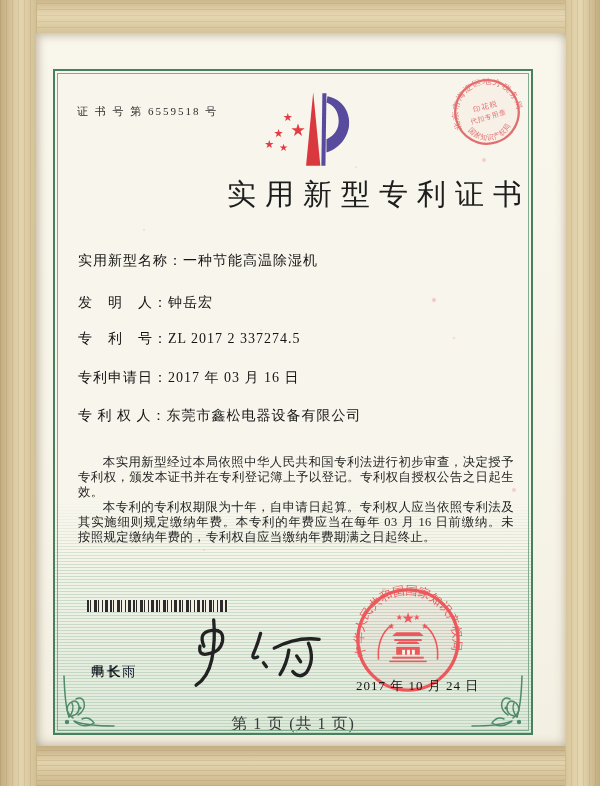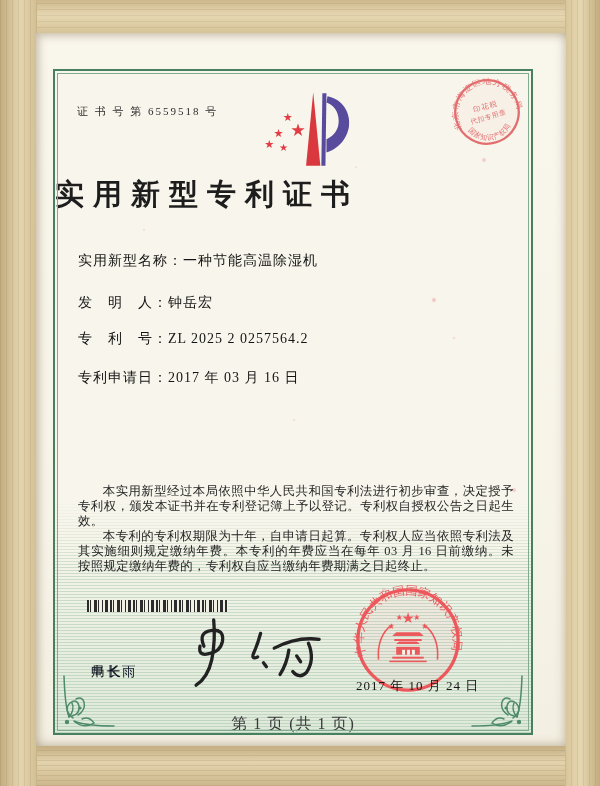--- a/index.html
+++ b/index.html
@@ -43,29 +43,29 @@
     background:linear-gradient(180deg,#f8f6ec 0%,rgba(248,246,236,0) 100%);}
   .speckles{position:absolute;left:0;top:0;width:2px;height:2px;border-radius:50%;background:rgba(0,0,0,0);
     box-shadow:378px 228px 1px 1px rgba(228,122,138,.40),398px 266px 1px rgba(228,122,138,.32),
       238px 348px 1px rgba(228,122,138,.28),428px 88px 1px 1px rgba(228,122,138,.33),
       148px 478px 1px rgba(228,122,138,.26),328px 518px 1px 1px rgba(228,122,138,.30),
       88px 158px 1px rgba(228,122,138,.25),458px 418px 1px 1px rgba(228,122,138,.33),
       300px 95px 1px rgba(228,122,138,.25),205px 258px 1px rgba(228,122,138,.22);}
   
   .cert-number{position:absolute;left:22px;top:33px;font-size:11px;letter-spacing:2px;color:#2c2c2c;}
   .logo{position:absolute;left:197px;top:14px;width:102px;height:92px;}
-  .title{position:absolute;left:0;top:104px;width:100%;text-align:left;
-    font-size:29px;letter-spacing:9px;color:#1d1d1d;font-weight:700;white-space:nowrap;}
+  .title{position:absolute;left:0;top:104px;width:100%;text-align:right;
+    font-size:29px;letter-spacing:9px;color:#1d1d1d;font-weight:400;white-space:nowrap;}
   
   .tax-stamp{position:absolute;left:395px;top:4px;width:74px;height:74px;opacity:.88;}
   
   .field{position:absolute;left:23px;font-size:14px;color:#141414;letter-spacing:1px;white-space:nowrap;}
   .f1{top:181px}.f2{top:223px}.f3{top:259px}.f4{top:298px}.f5{top:336px}.f6{top:374px}
   
-  .paras{position:absolute;left:23px;top:413px;width:436px;font-size:12.4px;line-height:15px;
+  .paras{position:absolute;left:23px;top:384px;width:436px;font-size:12.4px;line-height:15px;
     color:#1f1f1f;text-align:justify;letter-spacing:.4px;}
   .paras p{margin:0;text-indent:2em;}
   
   .barcode{position:absolute;left:32px;top:529px;width:141px;height:12px;
     background:repeating-linear-gradient(90deg,
       #2b2b2b 0 2px,#f2f0e4 2px 3px,#2b2b2b 3px 4px,#f2f0e4 4px 7px,
       #2b2b2b 7px 10px,#f2f0e4 10px 11px,#2b2b2b 11px 12px,#f2f0e4 12px 15px,
       #2b2b2b 15px 16px,#f2f0e4 16px 18px,#2b2b2b 18px 21px,#f2f0e4 21px 23px);}
   
   .officer-title{position:absolute;left:36px;top:592px;font-size:13.5px;color:#111;
@@ -130,22 +130,23 @@
           </text>
           <text x="35" y="32" font-size="7" text-anchor="middle" letter-spacing="1">印花税</text>
           <text x="35" y="42" font-size="6.5" text-anchor="middle" letter-spacing="0.5">代扣专用章</text>
         </g>
       </svg>
 
       <div class="title">实用新型专利证书</div>
 
       <div class="field f1"><span>实用新型名称：</span><span>一种节能高温除湿机</span></div>
       <div class="field f2"><span>发　明　人：</span><span>钟岳宏</span></div>
-      <div class="field f3"><span>专　利　号：</span><span>ZL 2025 2 0257564.2</span></div>
+      <div class="field f3"><span>专　利　号：</span><span>ZL 2017 2 337274.5</span></div>
       <div class="field f4"><span>专利申请日：</span><span>2017 年 03 月 16 日</span></div>
+      <div class="field f5"><span>专 利 权 人：</span><span>东莞市鑫松电器设备有限公司</span></div>
 
       <div class="paras">
         <p>本实用新型经过本局依照中华人民共和国专利法进行初步审查，决定授予专利权，颁发本证书并在专利登记簿上予以登记。专利权自授权公告之日起生效。</p>
         <p>本专利的专利权期限为十年，自申请日起算。专利权人应当依照专利法及其实施细则规定缴纳年费。本专利的年费应当在每年 03 月 16 日前缴纳。未按照规定缴纳年费的，专利权自应当缴纳年费期满之日起终止。</p>
       </div>
 
       <div class="barcode"></div>
 
       <div class="officer-title">局长</div>
       <div class="officer-name">申长雨</div>

